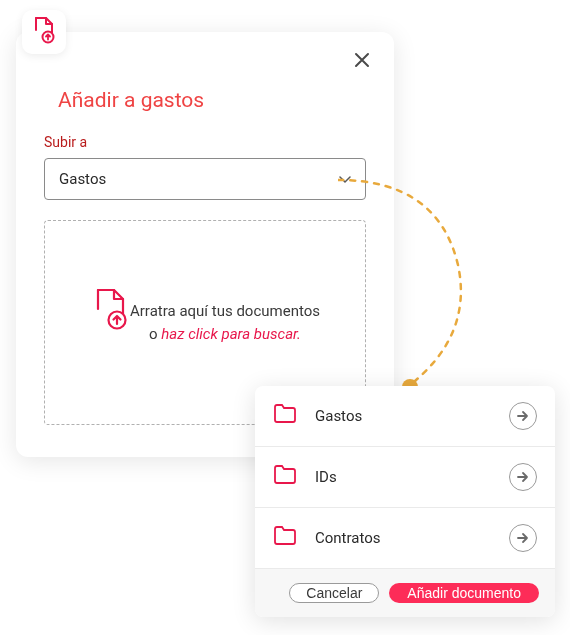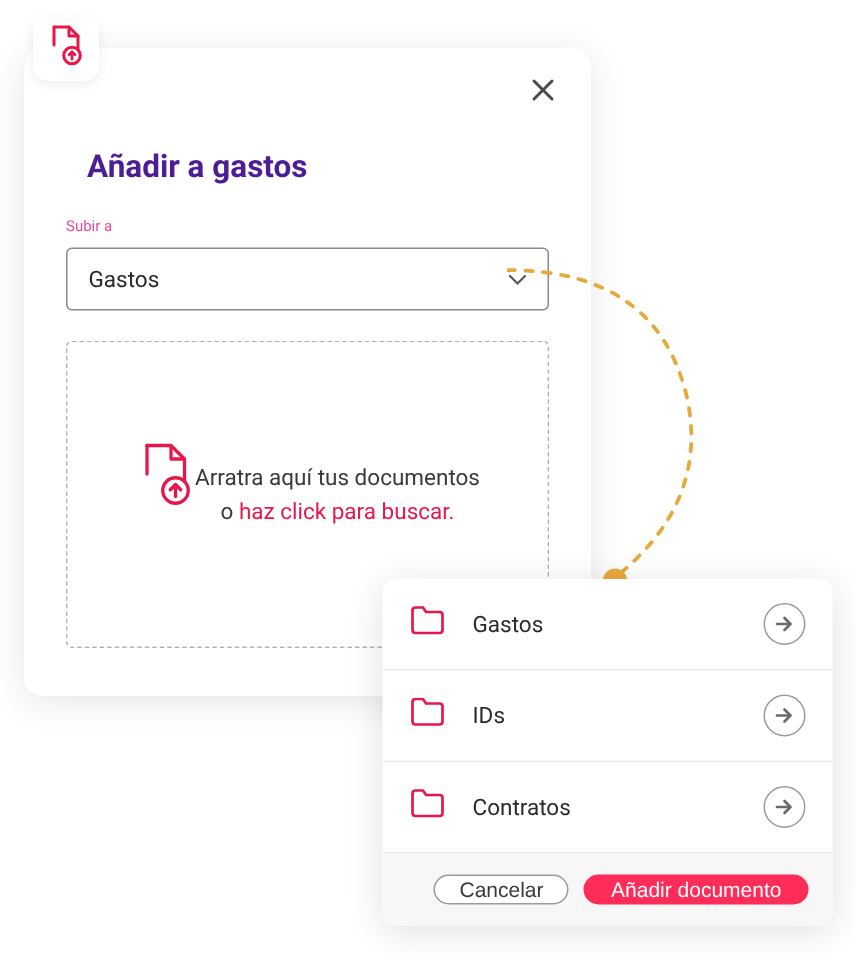--- a/index.html
+++ b/index.html
@@ -47,30 +47,30 @@
       height: 24px;
       cursor: pointer;
       display: flex;
       align-items: center;
       justify-content: center;
       color: #4a4a4a;
     }
     
     .modal-title {
       font-size: 21px;
-      font-weight: 700;
-      color: #4c1d95;
-      margin-top: 40px;
+      font-weight: 400;
+      color: #ef4444;
+      margin-top: 28px;
       margin-bottom: 22px;
       margin-left: 14px;
     }
     
     .field-label {
-      font-size: 10px;
-      color: #ec4899;
+      font-size: 14px;
+      color: #b91c1c;
       margin-bottom: 8px;
     }
     
     .select-field {
       width: 100%;
       height: 42px;
       border: 1px solid #8a8a8a;
       border-radius: 4px;
       padding: 0 14px;
       display: flex;
@@ -100,20 +100,21 @@
     
     .dropzone-text {
       font-size: 15px;
       color: #3a3a3a;
       text-align: center;
       line-height: 1.5;
     }
     
     .dropzone-link {
       color: #e8174b;
+      font-style: italic;
     }
     
     .dashed-path {
       position: absolute;
       top: 175px;
       left: 338px;
       z-index: 6;
       pointer-events: none;
     }
     

